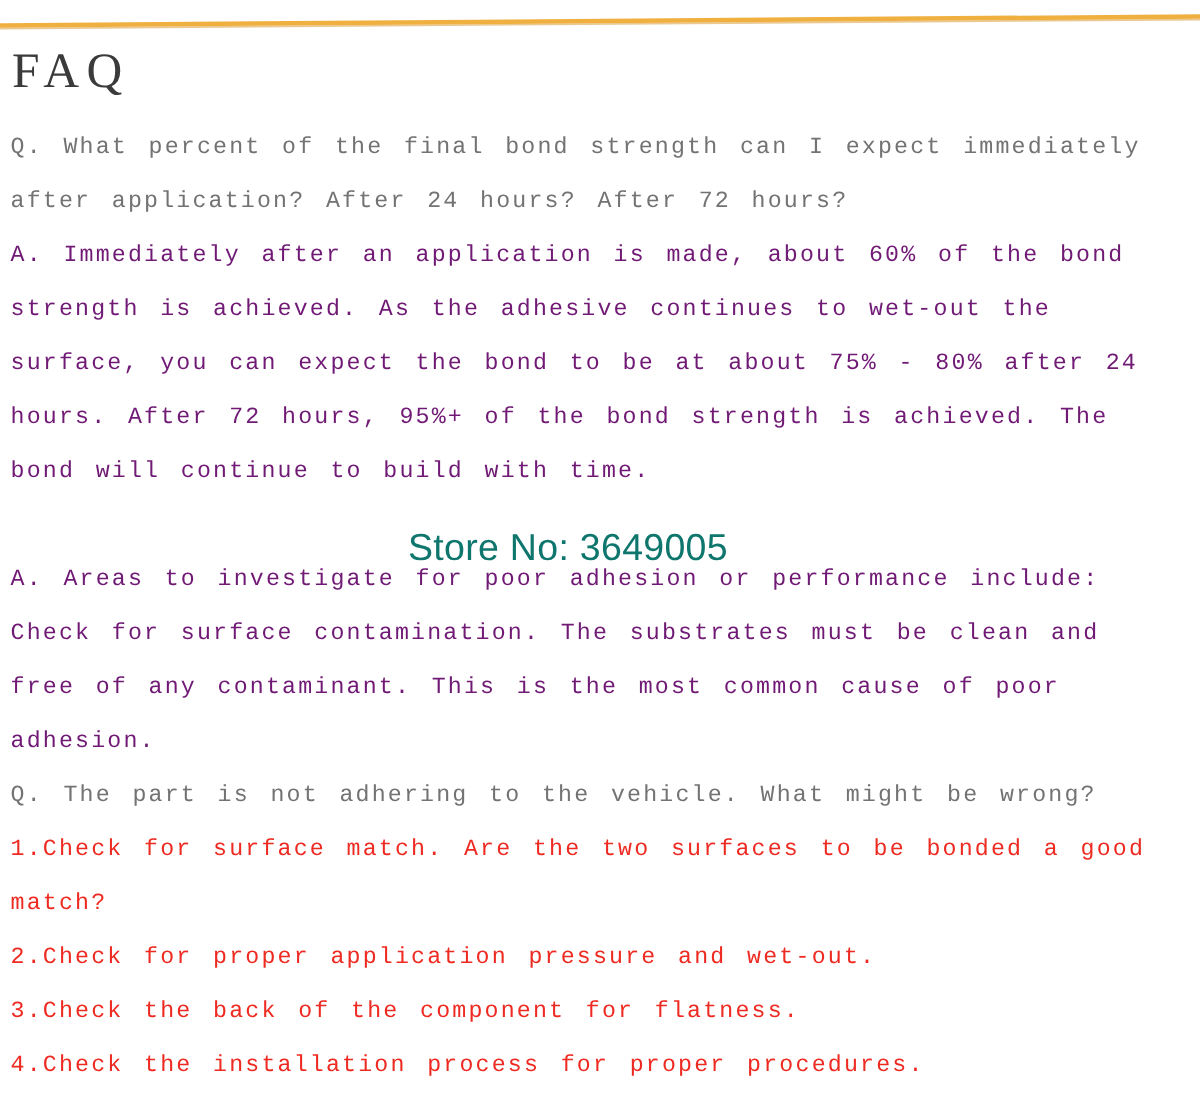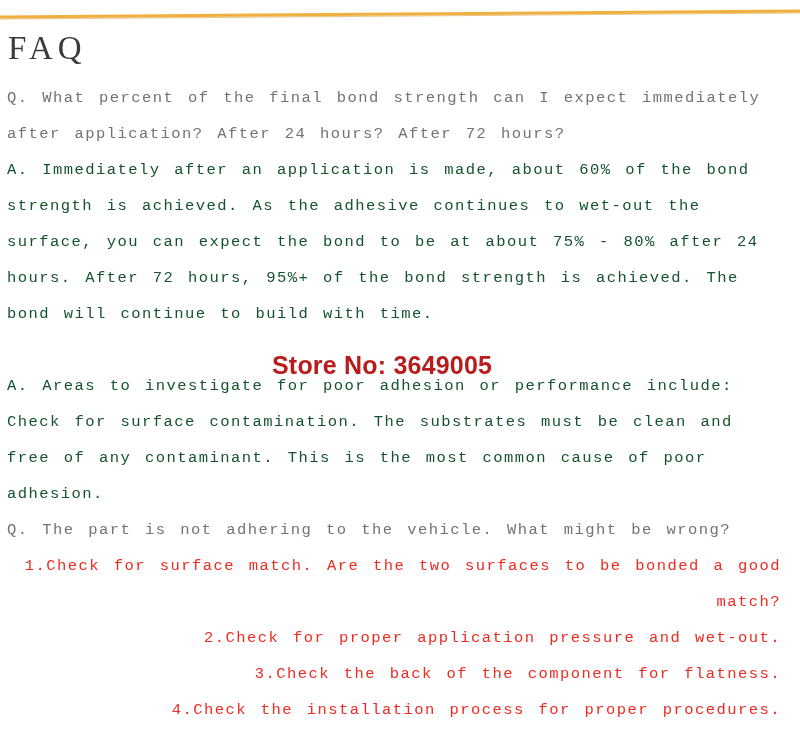--- a/index.html
+++ b/index.html
@@ -62,30 +62,29 @@
   .para {
     margin: 0;
     font-family: "Liberation Mono", "DejaVu Sans Mono", monospace;
     font-size: 15.5px;
     line-height: 36px;
     letter-spacing: 1.45px;
     word-spacing: 3px;
     white-space: normal;
   }
   .para.q { color: #737373; }
-  .para.a { color: #14532d; }
+  .para.a { color: #701a75; }
 
   .spacer { height: 36px; }
 
   
   .numlist {
     list-style: none;
     margin: 0;
     padding: 0;
-    text-align: right;
   }
   .numlist li {
     margin: 0;
     padding: 0;
     font-family: "Liberation Mono", "DejaVu Sans Mono", monospace;
     font-size: 15.5px;
     line-height: 36px;
     letter-spacing: 1.45px;
     word-spacing: 3px;
     color: #ee2b22;
@@ -93,22 +92,22 @@
   .numlist li .num { letter-spacing: 1.45px; }
 
   
   .watermark {
     position: absolute;
     left: 272px;
     top: 351px;
     font-family: "Liberation Sans", "DejaVu Sans", sans-serif;
     font-size: 25px;
     line-height: 28px;
-    font-weight: 700;
-    color: #b91c1c;
+    font-weight: 400;
+    color: #0f766e;
     white-space: nowrap;
     letter-spacing: 0.2px;
     pointer-events: none;
     z-index: 5;
   }
 </style>
 </head>
 <body>
 
 <div class="page">

